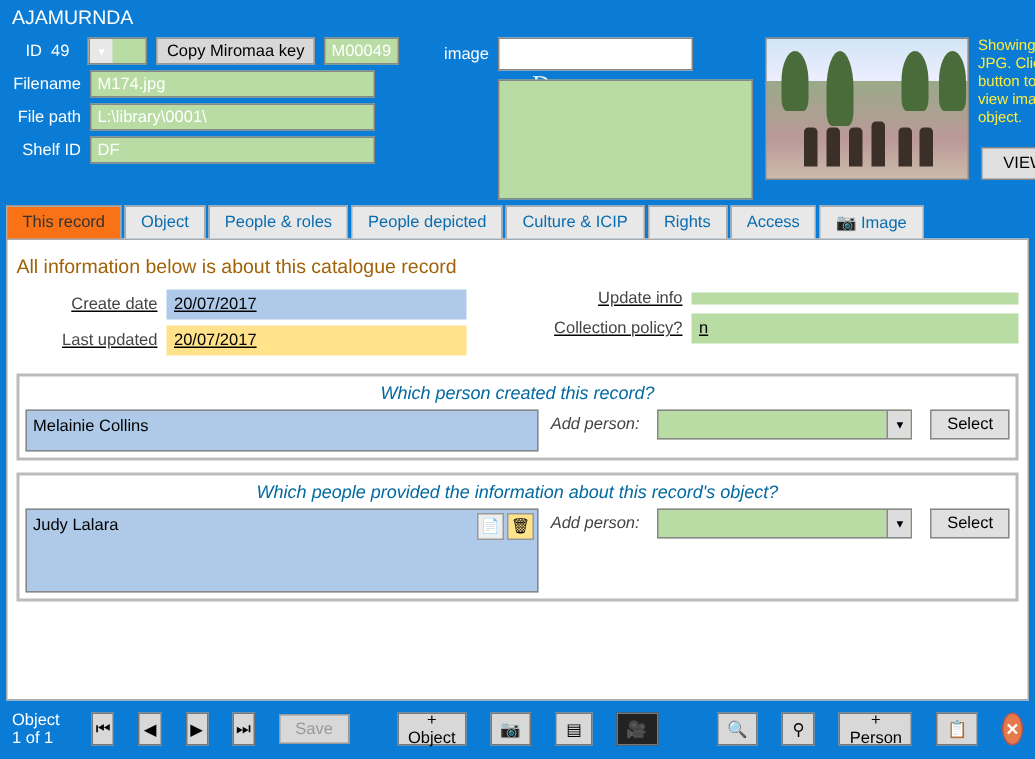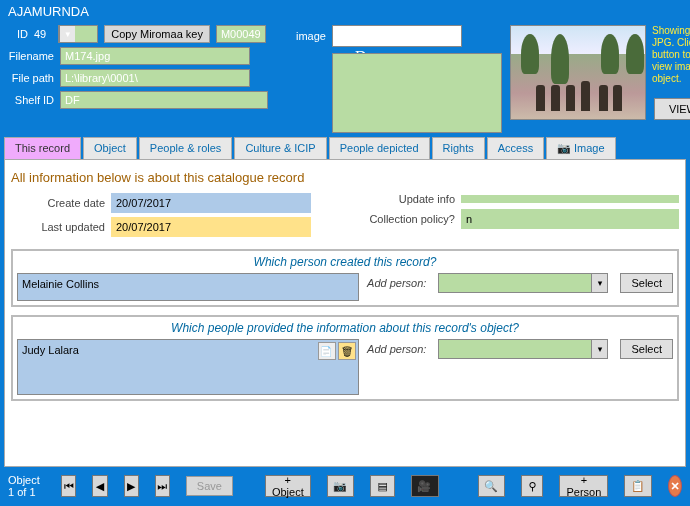--- a/index.html
+++ b/index.html
@@ -18,28 +18,28 @@
 .img-title { background: #fff; border: 1px solid #888; padding: 4px 22px; font-size: 16px; font-family: Georgia, serif; }
 .thumb { background: #aab; border: 1px solid #888; width: 136px; height: 95px; overflow: hidden; position: relative; }
 .hint { color: #ffeb3b; font-size: 10px; width: 60px; line-height: 1.2; }
 .view-btn { background: #e0e0e0; border: 1px solid #888; padding: 4px 14px; font-size: 11px; cursor: pointer; }
 .top-area { display: flex; gap: 8px; align-items: flex-start; }
 .left-fields { flex: 0 0 280px; }
 .right-block { display: flex; gap: 6px; flex: 1; }
 
 .tabs-row { display: flex; background: #0a7cd5; padding: 0 4px; gap: 2px; }
 .tab { background: #e8e8e8; border: 1px solid #aaa; border-bottom: none; padding: 4px 10px; font-size: 11px; cursor: pointer; color: #0a6db0; }
-.tab.active { background: #f0abfc; color: #333; }
+.tab.active { background: #f97316; color: #333; }
 .tab-icon { display: inline-block; margin-right: 3px; }
 
 .content { background: #fff; margin: 0 4px 4px 4px; border: 1px solid #aaa; padding: 6px; height: 308px; overflow: hidden; }
 .section-title { color: #a16207; font-size: 13px; margin: 4px 0 8px; }
 .form-grid { display: flex; gap: 12px; }
 .col { flex: 1; }
-.frow { display: flex; align-items: center; margin-bottom: 4px; }
+.frow { display: flex; align-items: center; margin-bottom: 4px; text-decoration: underline; }
 .frow .flbl { width: 100px; text-align: right; color: #444; font-size: 11px; padding-right: 6px; }
 .frow .fval { flex: 1; padding: 3px 4px; font-size: 11px; border: 1px solid transparent; }
 .bg-blue { background: #aecae8; }
 .bg-yellow { background: #ffe28a; }
 .bg-green2 { background: #b8dca3; border: 1px solid #9bbd85; }
 
 .panel { border: 2px solid #bbb; margin-top: 8px; padding: 4px; }
 .panel-title { text-align: center; font-style: italic; color: #0369a1; font-size: 12px; margin-bottom: 4px; }
 .panel-body { display: flex; gap: 8px; align-items: flex-start; }
 .person-box { background: #aecae8; border: 1px solid #888; padding: 4px; flex: 1; min-height: 32px; font-size: 11px; position: relative; }
@@ -85,21 +85,21 @@
       <div class="hdr-row">
         <span class="lbl lbl-w">Filename</span>
         <div class="txt-green" style="width:190px">M174.jpg</div>
       </div>
       <div class="hdr-row">
         <span class="lbl lbl-w">File path</span>
         <div class="txt-green" style="width:190px">L:\library\0001\</div>
       </div>
       <div class="hdr-row">
         <span class="lbl lbl-w">Shelf ID</span>
-        <div class="txt-green" style="width:208px">DF</div>
+        <div class="txt-green" style="width:190px">DF</div>
       </div>
     </div>
     <div style="display:flex;flex-direction:column;gap:2px;">
       <div class="hdr-row">
         <span class="lbl">image</span>
         <div class="img-title" style="width:130px;height:22px">Sawfish Dance</div>
       </div>
       <div class="txt-green" style="width:170px;height:80px;margin-left:36px"></div>
     </div>
     <div class="right-block">
@@ -122,22 +122,22 @@
         <button class="view-btn">VIEW</button>
       </div>
     </div>
   </div>
 </div>
 
 <div class="tabs-row">
   <div class="tab active">This record</div>
   <div class="tab">Object</div>
   <div class="tab">People &amp; roles</div>
+  <div class="tab">People depicted</div>
   <div class="tab">Culture &amp; ICIP</div>
-  <div class="tab">People depicted</div>
   <div class="tab">Rights</div>
   <div class="tab">Access</div>
   <div class="tab"><span class="tab-icon">📷</span><span>Image</span></div>
 </div>
 
 <div class="content">
   <div class="section-title">All information below is about this catalogue record</div>
   <div class="form-grid">
     <div class="col">
       <div class="frow">

